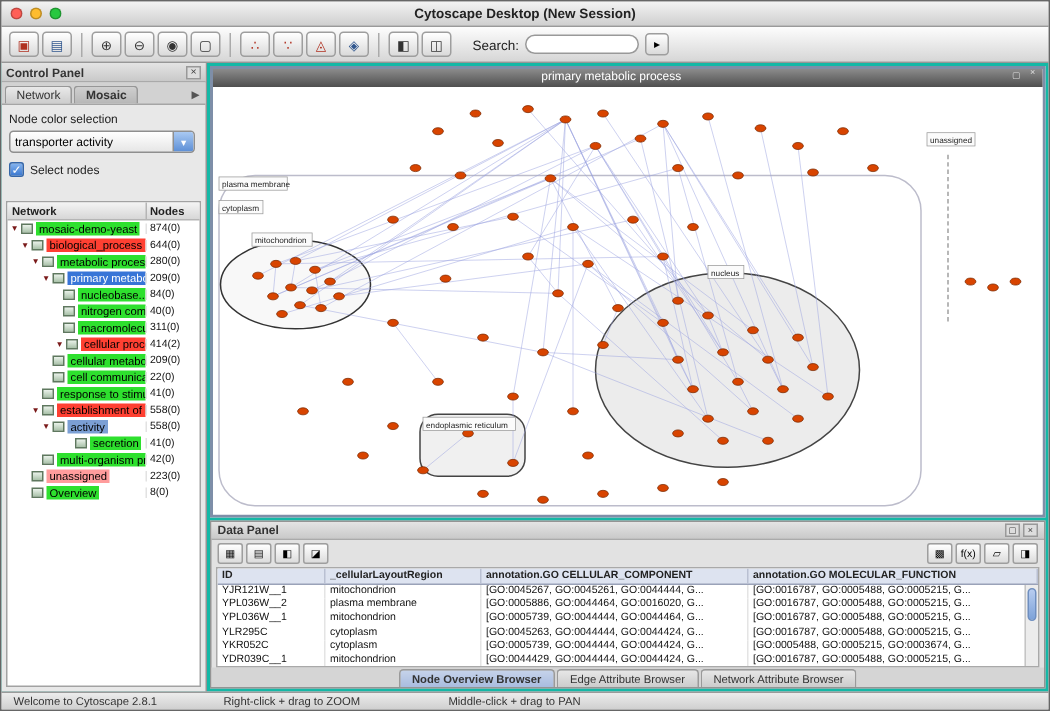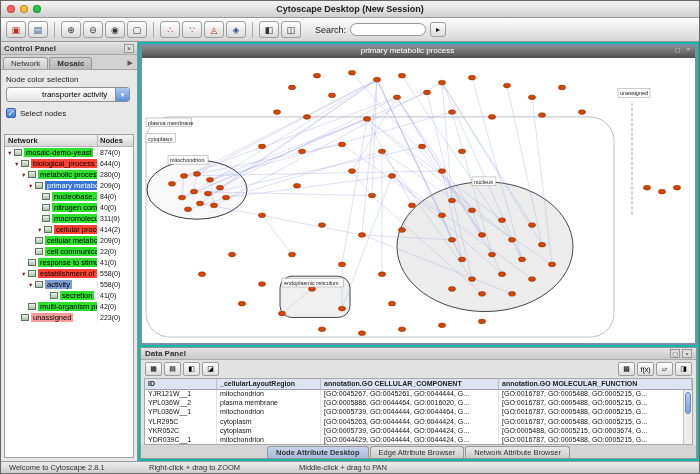--- a/index.html
+++ b/index.html
@@ -31,21 +31,21 @@
   .cp-header { height:13px; background:linear-gradient(#e4e4e4,#c9c9c9); border-bottom:1px solid #aaa; display:flex; align-items:center; padding:0 3px; }
   .cp-title { font-size:8px; font-weight:bold; color:#333; flex:1; }
   .cp-close { width:10px; height:9px; border:1px solid #999; background:#ddd; font-size:7px; line-height:8px; text-align:center; color:#444; }
   .cp-tabs { height:15px; display:flex; align-items:flex-end; background:#d2d2d2; border-bottom:1px solid #a5a5a5; padding:0 2px; gap:1px; }
   .cp-tab { font-size:8px; padding:1px 7px 1px 7px; border:1px solid #979797; border-bottom:none; border-radius:3px 3px 0 0; background:linear-gradient(#e9e9e9,#cccccc); color:#333; }
   .cp-tab.active { background:linear-gradient(#cfcfcf,#b7b7b7); font-weight:bold; }
   .cp-tab-ov { margin-left:auto; font-size:7px; color:#555; padding:0 2px 2px 0; }
   .cp-body { padding:5px 5px 2px 5px; }
   .cp-label { font-size:8px; color:#222; margin-bottom:3px; }
   .combo { width:124px; height:15px; border:1px solid #8f8f8f; border-radius:3px; background:linear-gradient(#ffffff,#e6e6e6); display:flex; align-items:center; overflow:hidden; }
-  .combo-text { flex:1; font-size:8px; padding:0 3px; white-space:nowrap; overflow:hidden;margin-left:32px; }
+  .combo-text { flex:1; font-size:8px; padding:0 3px; white-space:nowrap; overflow:hidden; }
   .combo-btn { width:14px; height:100%; background:linear-gradient(#a9c9f2,#5d8fd6); color:#fff; font-size:7px; display:flex; align-items:center; justify-content:center; border-left:1px solid #8f8f8f; }
   .check-row { display:flex; align-items:center; gap:4px; margin-top:6px; }
   .checkbox { width:10px; height:10px; border:1px solid #3566a8; border-radius:2px; background:linear-gradient(#85b4ef,#3b78d0); color:#fff; font-size:8px; line-height:9px; text-align:center; }
   .check-label { font-size:8px; color:#222; }
 
   .tree-wrap { flex:1; margin:14px 3px 3px 3px; border:1px solid #a2a2a2; background:#fff; display:flex; flex-direction:column; min-height:0; }
   .tree-header { height:12px; display:flex; background:linear-gradient(#f4f4f4,#d7d7d7); border-bottom:1px solid #b5b5b5; font-size:7.5px; font-weight:bold; color:#222; }
   .th-net { flex:1; padding:1px 3px; }
   .th-nodes { width:36px; border-left:1px solid #b5b5b5; padding:1px 2px; }
   .tree { flex:1; overflow:hidden; }
@@ -281,20 +281,28 @@
               </div>
               <div class="tcount">42(0)</div>
             </div>
             <div class="trow">
               <div class="tleft" style="padding-left: 9px;">
                 <span class="tarrow"></span>
                 <span class="tfolder"></span>
                 <span class="chip c-pink">unassigned</span>
               </div>
               <div class="tcount">223(0)</div>
+            </div>
+            <div class="trow">
+              <div class="tleft" style="padding-left: 9px;">
+                <span class="tarrow"></span>
+                <span class="tfolder"></span>
+                <span class="chip c-green">Overview</span>
+              </div>
+              <div class="tcount">8(0)</div>
             </div>
           </div>
       </div>
     </div>
 
     <div class="right-col">
 
       <div class="network-view">
         <div class="nv-title">
           <span class="nv-title-text">primary metabolic process</span>
@@ -542,21 +550,21 @@
                 <div class="dcell w1">mitochondrion</div>
                 <div class="dcell w2">[GO:0044429, GO:0044444, GO:0044424, G...</div>
                 <div class="dcell w3">[GO:0016787, GO:0005488, GO:0005215, G...</div>
               </div>
             </div>
           <div class="vscroll">
             <div class="vknob"></div>
           </div>
         </div>
         <div class="dp-tabs" id="dp-tabs">
-            <div class="dtab active">Node Attribute Desktop</div>
+            <div class="dtab active">Node Overview Browser</div>
             <div class="dtab">Edge Attribute Browser</div>
             <div class="dtab">Network Attribute Browser</div>
           </div>
       </div>
 
     </div>
   </div>
 
   <div class="statusbar">
     <span class="sb-welcome">Welcome to Cytoscape 2.8.1</span>

